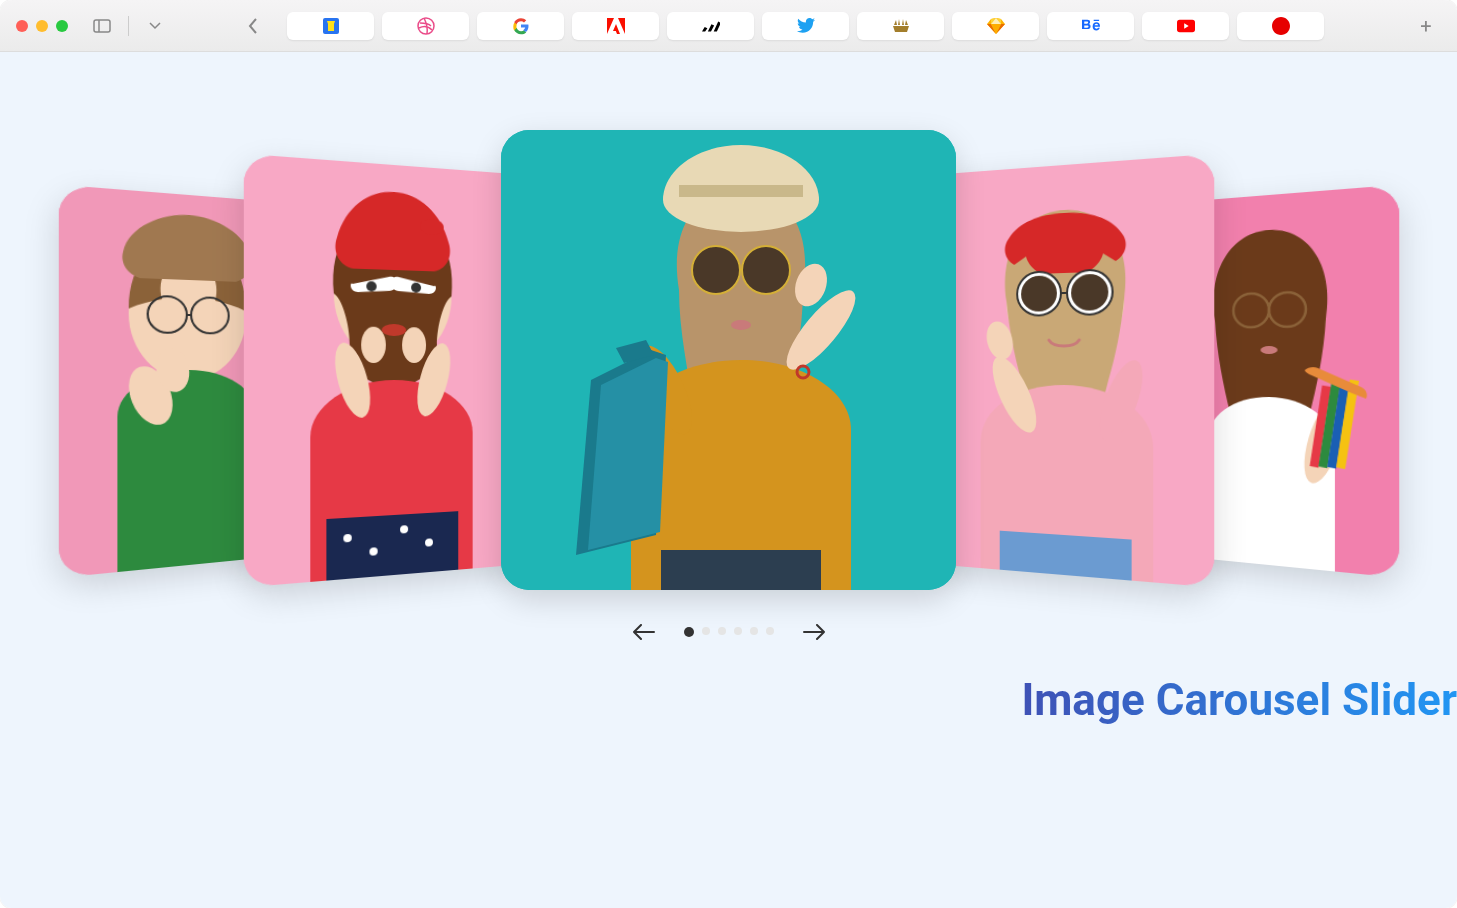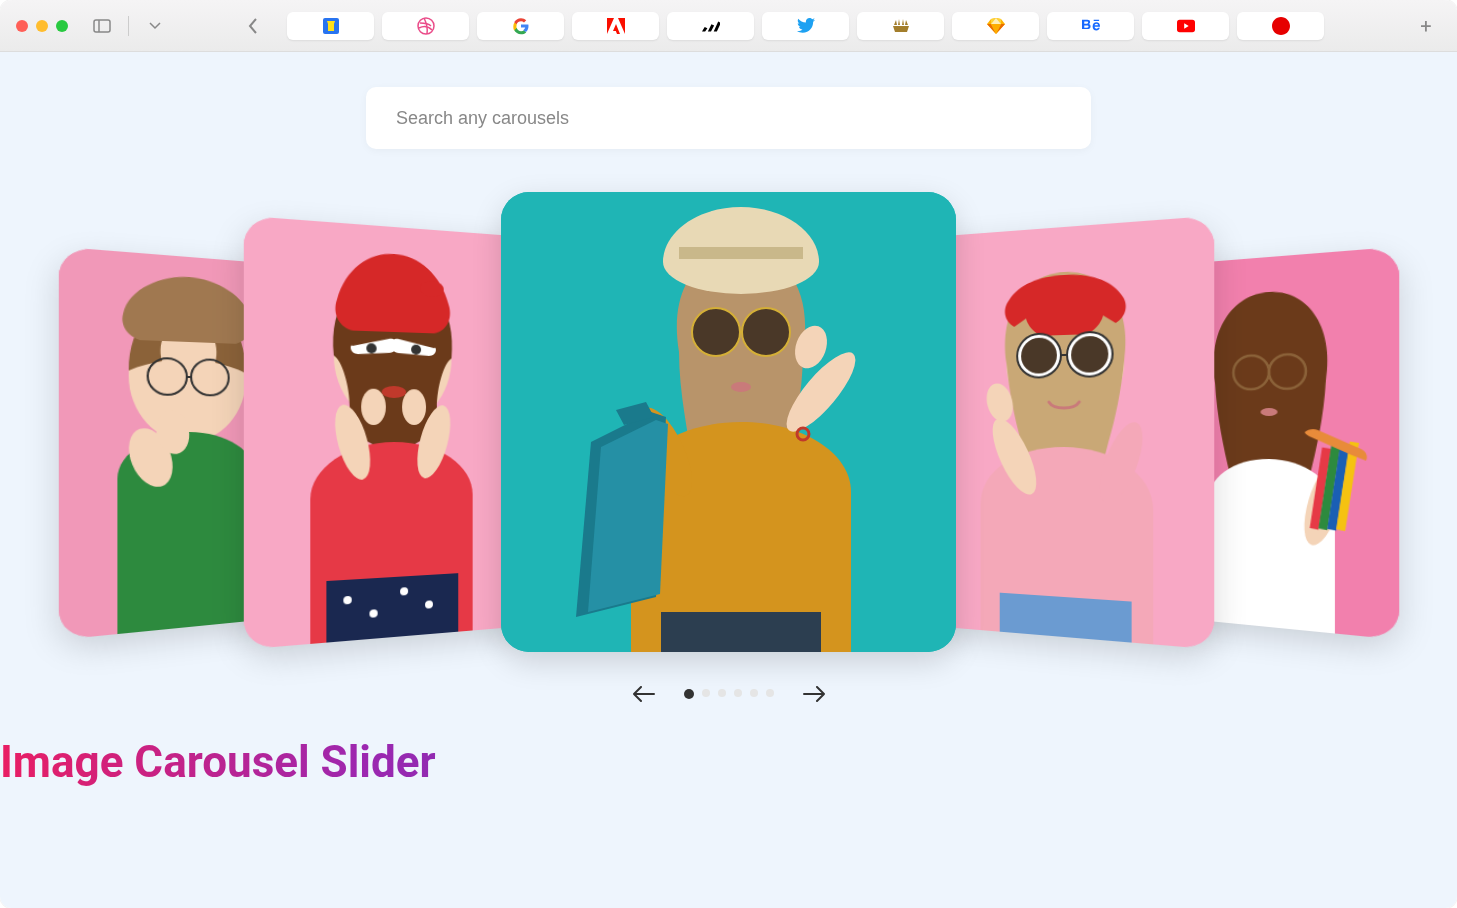--- a/index.html
+++ b/index.html
@@ -206,21 +206,21 @@
       background: #e5e5e5;
       cursor: pointer;
     }
     .dot.active {
       background: #333;
       width: 10px;
       height: 10px;
     }
     .page-title {
       margin-top: 30px;
-      text-align: left;
+      text-align: right;
       font-size: 44px;
       font-weight: 700;
       background: linear-gradient(90deg, #e91e63 0%, #9c27b0 25%, #673ab7 50%, #3f51b5 70%, #2196f3 100%);
       -webkit-background-clip: text;
       -webkit-text-fill-color: transparent;
       background-clip: text;
     }
   </style>
 </head>
 <body>
@@ -339,23 +339,20 @@
             </svg>
         </div>
       </div>
     </div>
     <div class="add-tab">
       <span>+</span>
     </div>
   </div>
 
   <div class="content">
-    <div class="search-bar">
-      <input type="text" class="search-input" placeholder="Search any carousels" style="">
-    </div>
 
     <div class="carousel-wrapper">
       <div class="carousel-card card-left2">
         <svg class="person-svg" viewBox="0 0 230 370">
           <rect width="230" height="370" fill="#f198b8"></rect>
           <ellipse cx="115" cy="120" rx="55" ry="65" fill="#f4d4b8"></ellipse>
           <path d="M60 115c0-45 25-75 55-75s55 30 55 75c-10-5-20-8-30-10 5-20-5-40-25-40s-30 20-25 40c-10 2-20 5-30 10z" fill="#8b6239"></path>
           <path d="M55 60c5-25 35-40 60-40s55 15 60 40c3 12-5 22-15 25l-90 0c-10-3-18-13-15-25z" fill="#a07850"></path>
           <circle cx="95" cy="120" r="18" fill="none" stroke="#333" stroke-width="2"></circle>
           <circle cx="135" cy="120" r="18" fill="none" stroke="#333" stroke-width="2"></circle>

